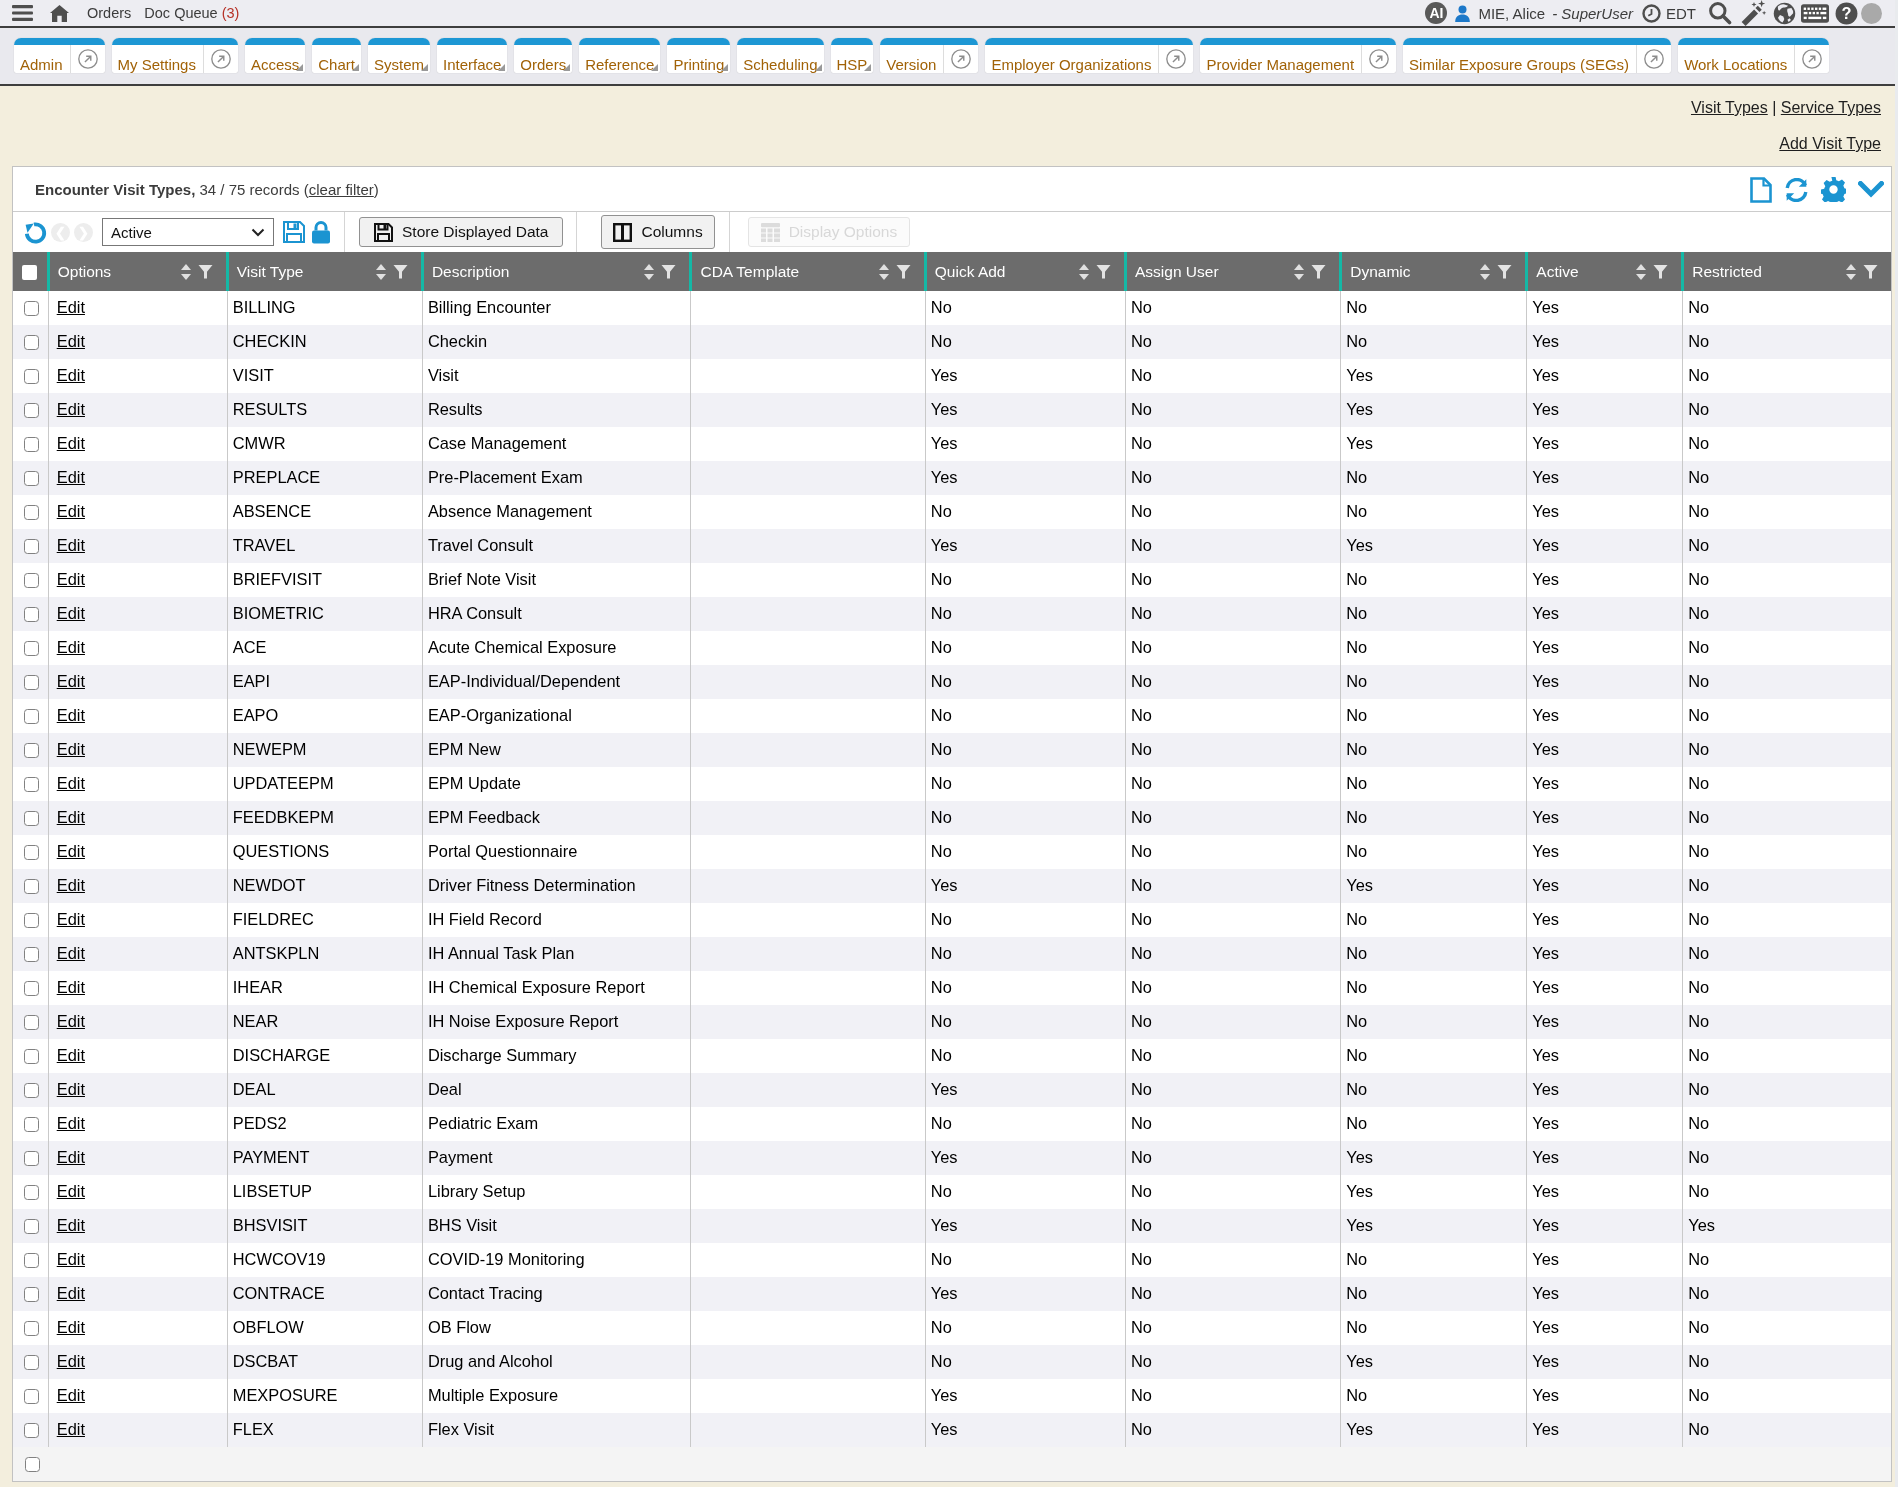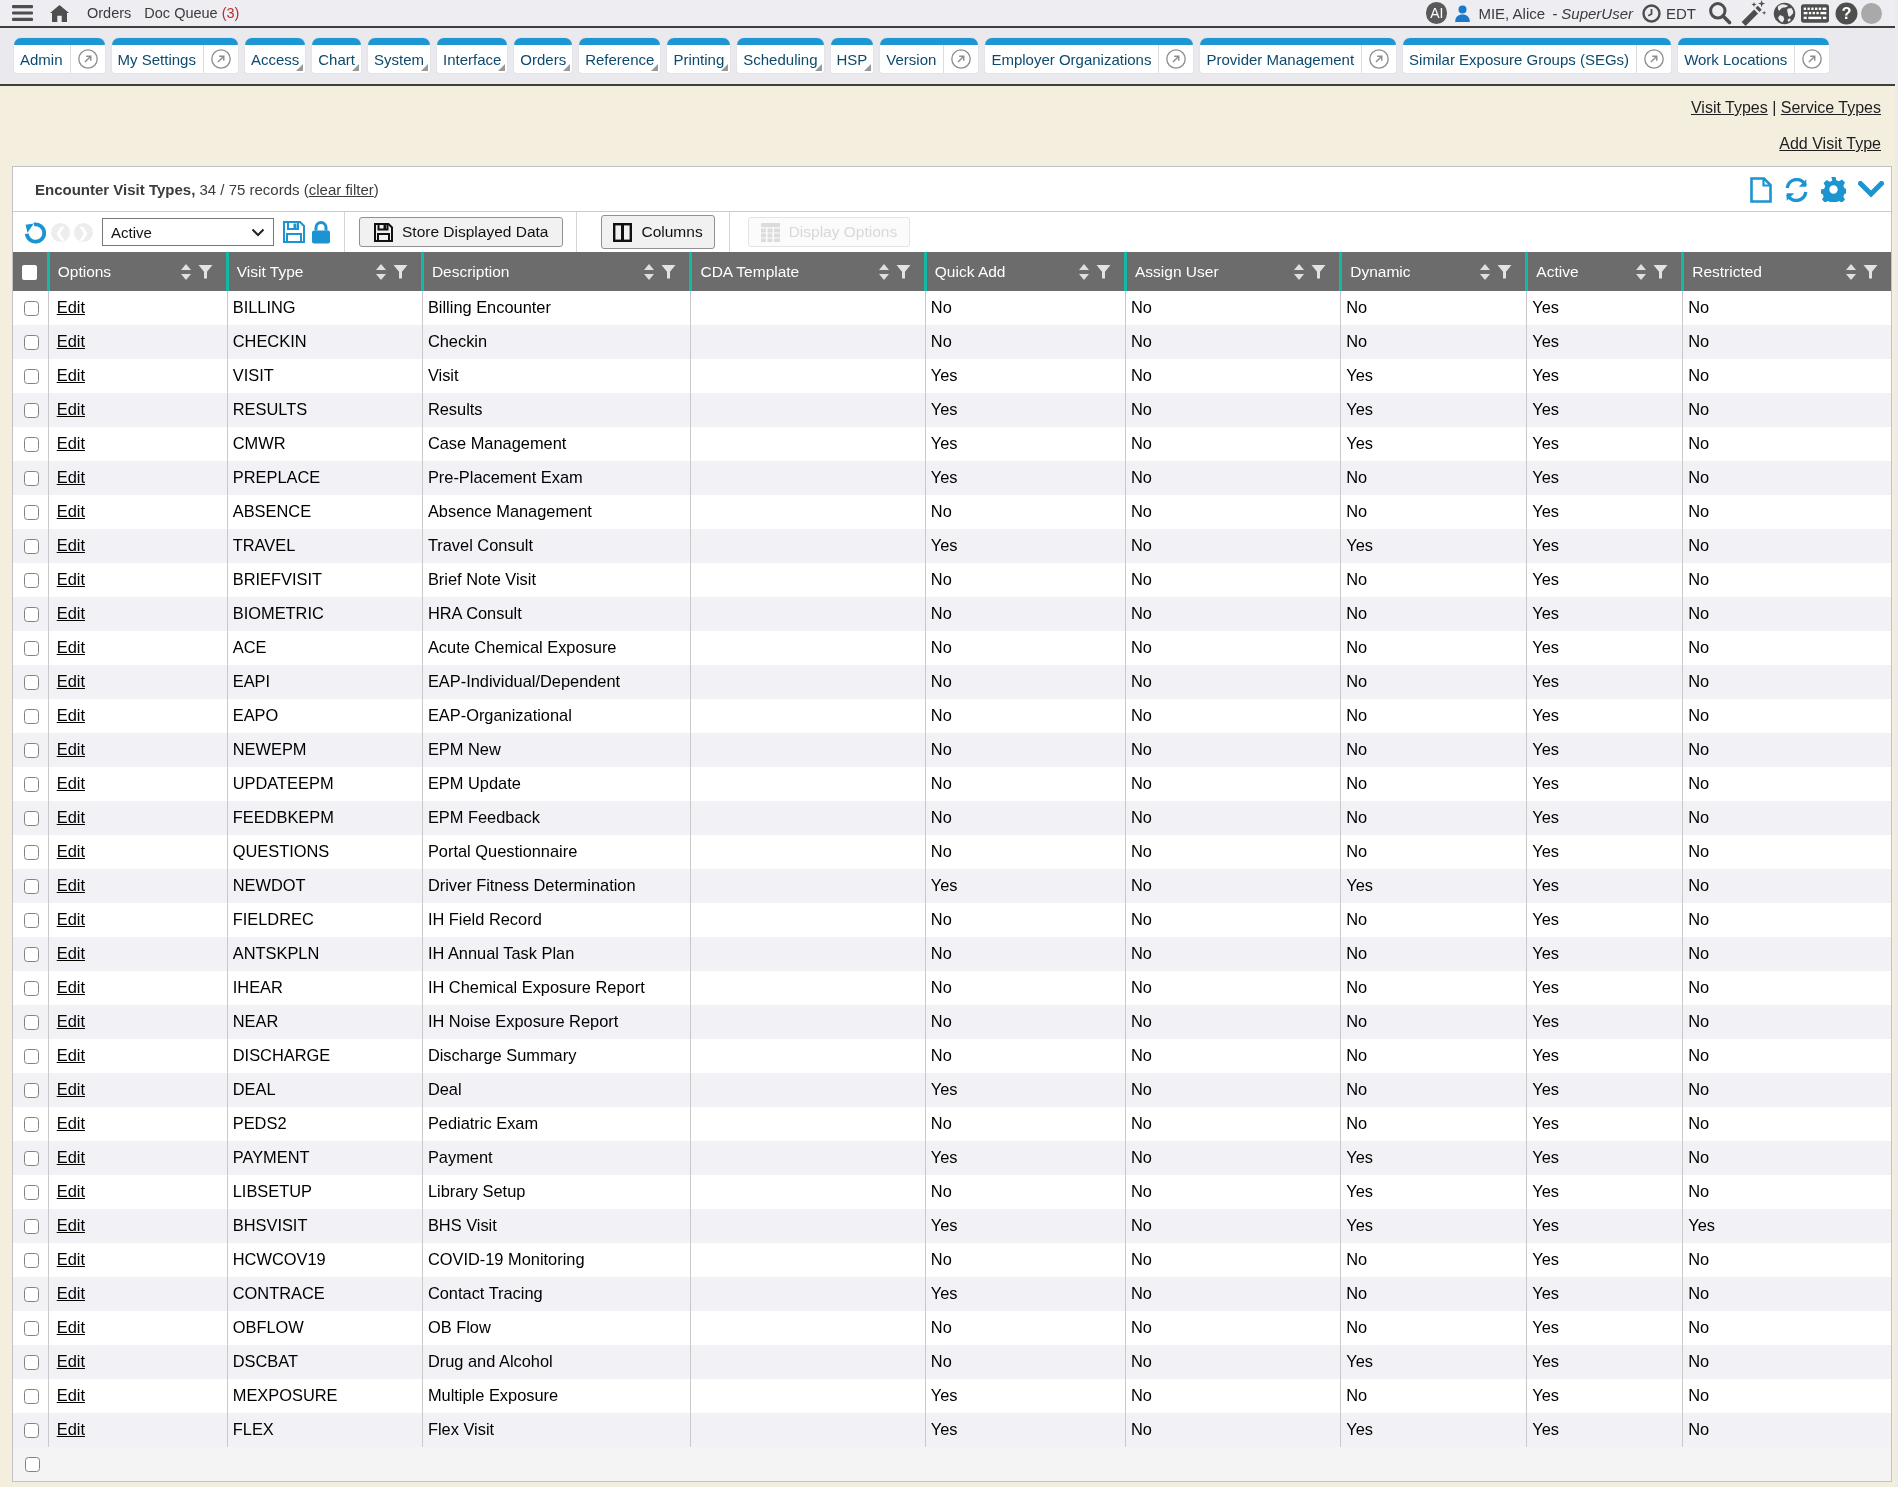--- a/index.html
+++ b/index.html
@@ -7,29 +7,29 @@
 a{color:inherit}
 
 .topbar{height:28px;background:#ededf2;border-bottom:2px solid #3e3e3e;display:flex;align-items:center;font-size:14.5px;color:#3c3c3c;position:relative}
 .topbar .crumbs{display:flex;align-items:center;gap:0}
 .ham{margin-left:12px;width:21px;height:16px;display:inline-block}
 .homeic{margin-left:17px}
 .crumbtxt{margin-left:18px}
 .crumbtxt2{margin-left:13px}
 .red{color:#b63127}
 .topright{position:absolute;right:16px;top:0;height:26px;display:flex;align-items:center;gap:3px;font-size:15px;color:#3c3c3c}
-.aibadge{background:#595959;color:#fff;font-weight:normal;font-size:14px;border-radius:11px;padding:3px 4px;letter-spacing:0}
+.aibadge{background:#595959;color:#fff;font-weight:bold;font-size:14px;border-radius:11px;padding:3px 4px;letter-spacing:0}
 .susr{font-style:italic;margin-left:2px}
 .graydot{width:21px;height:21px;border-radius:50%;background:#a9a9a9}
 
 .tabstrip{height:58px;background:#e9e9ee;border-bottom:2px solid #3e3e3e;position:relative}
 .tabrow{position:absolute;left:14px;top:10px;display:flex;gap:7px}
 .tab{border-radius:7px 7px 2px 2px;overflow:hidden;background:#fff;height:35px;box-shadow:0 0 1px rgba(0,0,0,.25)}
 .cap{height:7px;background:#1d97d4}
-.tbody{display:flex;align-items:center;height:28px;position:relative;font-size:15px;color:#0c4a6e;white-space:nowrap}
+.tbody{display:flex;align-items:flex-end;height:28px;position:relative;font-size:15px;color:#a16207;white-space:nowrap}
 .tlabel{padding:0 6px}
 .goico{border-left:1px solid #ddd;height:28px;display:flex;align-items:center;padding:0 6px;margin-left:1px}
 .tri{position:absolute;right:2px;bottom:2px;width:0;height:0;border-left:7px solid transparent;border-bottom:7px solid #999}
 
 .linkrow{text-align:right;padding-right:17px;font-size:16px;color:#1e1e1e}
 .lr1{padding-top:13px}
 .lr2{padding-top:18px}
 .linkrow a{text-decoration:underline}
 
 .panel{margin:13px 6px 0 12px;background:#fff;border:1px solid #c2c2c2;}

